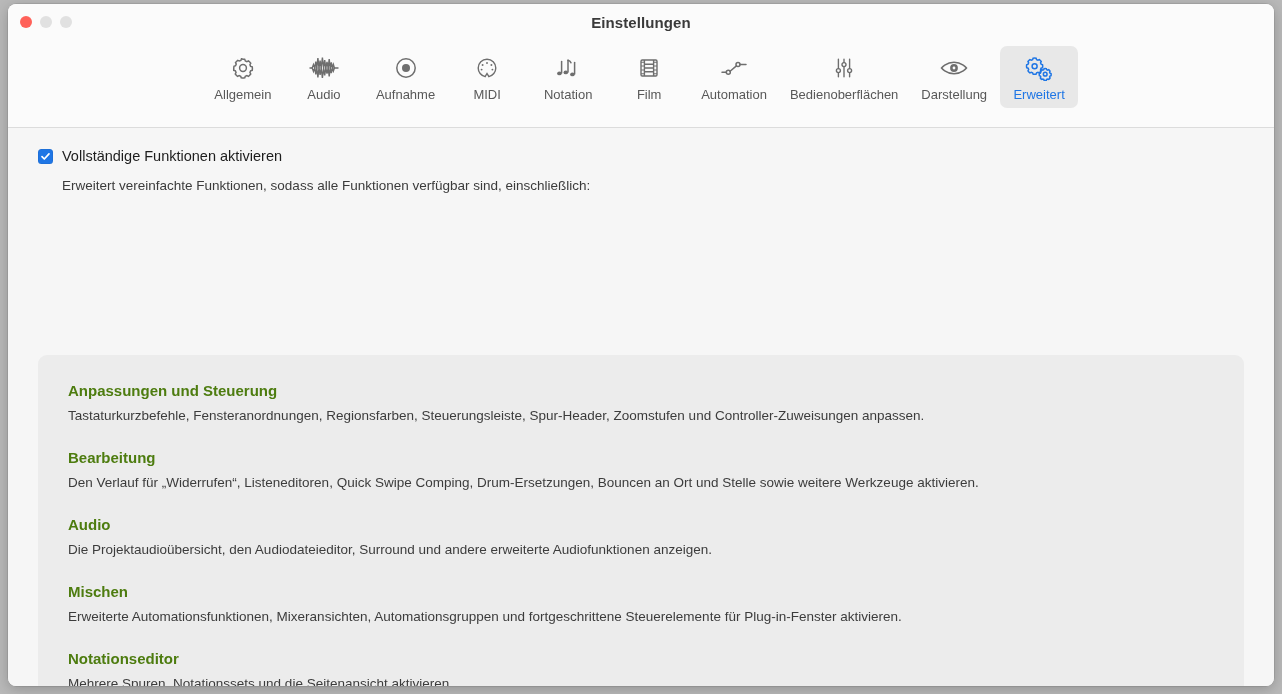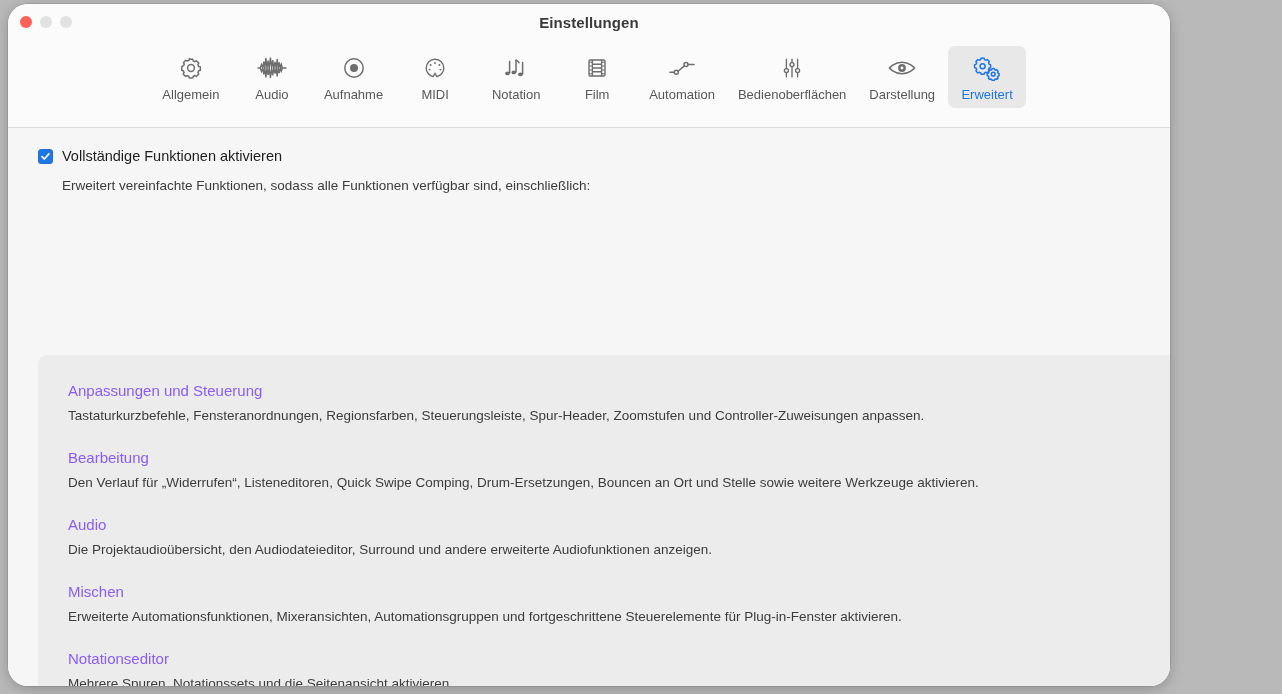--- a/index.html
+++ b/index.html
@@ -13,24 +13,24 @@
     overflow: hidden;
     font-family: "Liberation Sans", "DejaVu Sans", sans-serif;
     -webkit-font-smoothing: antialiased;
   }
 
   
   .window {
     position: absolute;
     left: 8px;
     top: 4px;
-    width: 1162px;
+    width: 1266px;
     height: 682px;
     background: #f6f6f6;
-    border-radius: 20px;
+    border-radius: 8px;
     box-shadow: 0 3px 14px rgba(0,0,0,0.22), 0 0 0 0.5px rgba(0,0,0,0.14);
     overflow: hidden;
     display: flex;
     flex-direction: column;
   }
 
   
   .titlebar {
     position: relative;
     height: 40px;
@@ -150,22 +150,23 @@
     height: 432px;
     background: #ececec;
     border-radius: 9px;
     box-sizing: border-box;
     padding: 26px 30px 0 30px;
   }
   .sec { margin-bottom: 0; }
   .sec + .sec { margin-top: 23px; }
   .sec-title {
     font-size: 15px;
-    color: #8b5cf6;
+    color: #4d7c0f;
     line-height: 20px;
+    font-weight: bold;
   }
   .sec-desc {
     font-size: 13.5px;
     color: #3c3c3c;
     line-height: 18px;
     margin-top: 6px;
   }
 </style>
 </head>
 <body>

